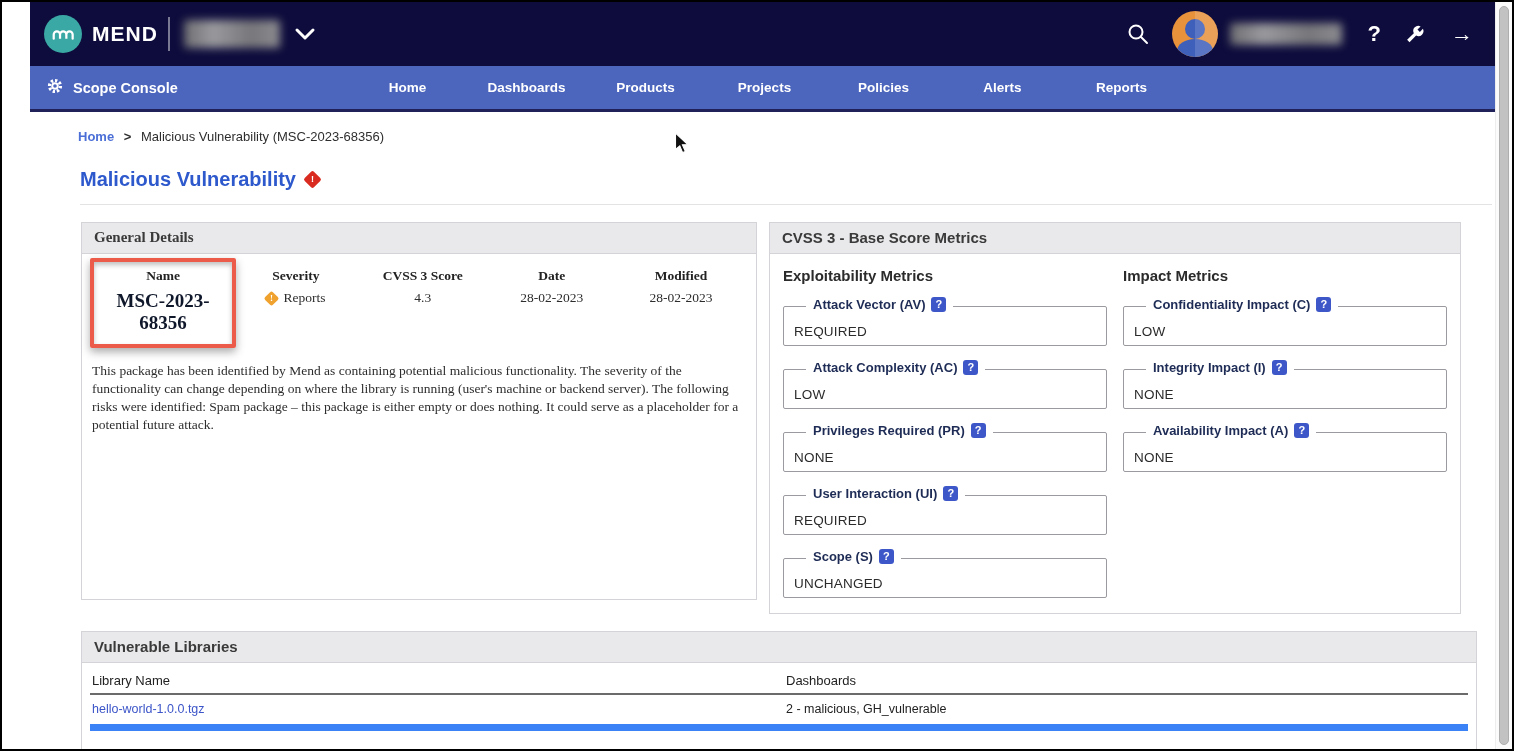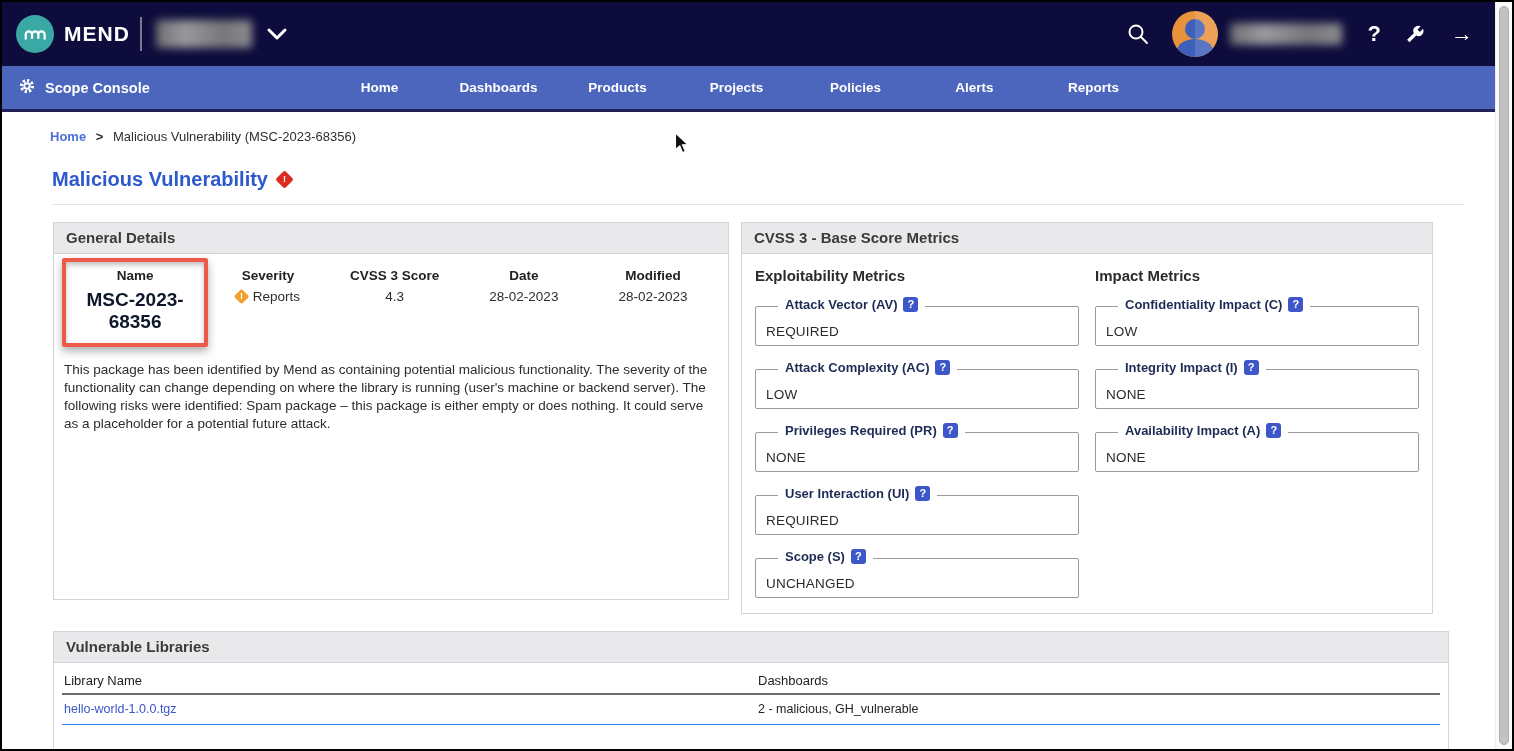--- a/index.html
+++ b/index.html
@@ -1,19 +1,19 @@
 <!DOCTYPE html>
 <html><head>
 <meta charset="utf-8">
 <style>
   * { margin:0; padding:0; box-sizing:border-box; }
   html,body { width:1514px; height:751px; }
   body { font-family:"Liberation Sans", sans-serif; background:#fff; }
   .frame { position:relative; width:1514px; height:751px; border:2px solid #000; background:#fff; overflow:hidden; display:flex; }
-  .page { position:relative; flex:1 1 auto; width:1493px; overflow:hidden; }
+  .page { position:relative; flex:1 1 auto; width:1493px; overflow:hidden;padding-left:28px; }
 
   
   .topbar { height:64px; background:#0e0c3c; display:flex; align-items:center; padding:0 22px 0 14px; }
   .brand { display:flex; align-items:center; gap:10px; }
   .logo-circle { width:38px; height:38px; border-radius:50%; background:#3aa8a4; display:flex; align-items:center; justify-content:center; }
   .brand-name { color:#fff; font-size:21px; font-weight:bold; letter-spacing:1px; }
   .brand-sep { width:2px; height:34px; background:rgba(255,255,255,.45); margin:0 14px 0 10px; }
   .blur-box { background:linear-gradient(90deg,#6e6e72,#9a9a9e 30%,#77777b 70%,#8c8c90); filter:blur(4px); border-radius:3px; }
   .org-blur { width:96px; height:28px; }
   .chevron { margin-left:14px; display:flex; align-items:center; }
@@ -44,21 +44,21 @@
   .diamond { width:13px; height:13px; transform:rotate(45deg); display:flex; align-items:center; justify-content:center; border-radius:2px; }
   .diamond.red { background:#d92b1f; }
   .diamond.orange { background:#f0a22e; width:11px; height:11px; }
   .diamond span { transform:rotate(-45deg); color:#fff; font-size:9px; font-weight:bold; line-height:1; }
   .title-divider { margin:13px 0 0 50px; width:1412px; border-top:1px solid #e3e3e6; }
 
   
   .panels-row { display:flex; gap:12px; margin:17px 0 0 51px; }
   .panel { border:1px solid #d4d4d8; background:#fff; }
   .panel-header { background:#e9e9eb; border-bottom:1px solid #d4d4d8; padding:6px 12px 7px; font-size:15px; font-weight:bold; color:#3a3a3a; }
-  .gd-panel { width:676px; height:378px; }
+  .gd-panel { width:676px; height:378px;font-family:Liberation Serif, serif; }
   .cvss-panel { width:692px; height:392px; }
 
   
   .gd-table { display:flex; align-items:flex-start; padding:2px 8px 0; }
   .gd-col { text-align:center; font-size:13.5px; color:#222; }
   .gd-col .h { font-weight:bold; padding-top:12px; }
   .gd-col .v { padding-top:6px; color:#2d2d2d; }
   .gd-col.c2 { width:125px; } .gd-col.c3 { width:140px; } .gd-col.c4 { width:130px; } .gd-col.c5 { width:140px; }
   .name-col { width:152px; border:4px solid #ec5a4a; border-radius:2px; padding:2px 4px 10px; margin-top:2px;
               box-shadow:0 4px 9px rgba(70,70,70,.45), inset 0 3px 5px rgba(50,50,50,.30); }
@@ -73,21 +73,21 @@
   .metric-heading { font-size:15px; font-weight:bold; color:#2b2b2b; margin-bottom:22px; }
   .field { position:relative; border:1px solid #9a9aa0; border-radius:2px; height:40px; margin-bottom:23px; }
   .field-label { position:absolute; top:-10px; left:22px; background:#fff; padding:0 7px; font-size:13px; font-weight:bold; color:#1d2b55; display:flex; align-items:center; gap:6px; white-space:nowrap; }
   .q-badge { display:inline-block; width:15px; height:15px; background:#3d57c8; border-radius:3px; color:#fff; font-size:11px; font-weight:bold; line-height:15px; text-align:center; cursor:pointer; }
   .field-value { position:absolute; left:10px; bottom:6px; font-size:13.5px; color:#2b2b2b; letter-spacing:.2px; }
 
   
   .vl-panel { margin:17px 0 0 51px; width:1396px; height:148px; border:1px solid #d4d4d8; }
   .vl-table { padding:0 8px; }
   .vl-hrow { display:flex; border-bottom:2px solid #6b6b6b; padding:10px 0 5px; font-size:13px; color:#222; }
-  .vl-row { display:flex; border-bottom:1px solid #3b82f6; padding:7px 0 8px; font-size:12.5px; }
+  .vl-row { display:flex; border-bottom:7px solid #3b82f6; padding:7px 0 8px; font-size:12.5px; }
   .vl-c1 { width:696px; padding-left:2px; }
   .vl-row .vl-c1 a { color:#3c55c8; text-decoration:none; }
   .vl-c2 { flex:1; color:#222; }
 
   
   .scrollbar { width:17px; background:#fbfbfb; border-left:1px solid #ededed; position:relative; }
   .scroll-thumb { position:absolute; left:3px; top:4px; bottom:4px; width:10px; background:#c2c2c2; border:1px solid #aeaeae; border-radius:6px; cursor:pointer; }
 
   
   .mouse-cursor { position:absolute; left:672px; top:130px; pointer-events:none; z-index:50; }

